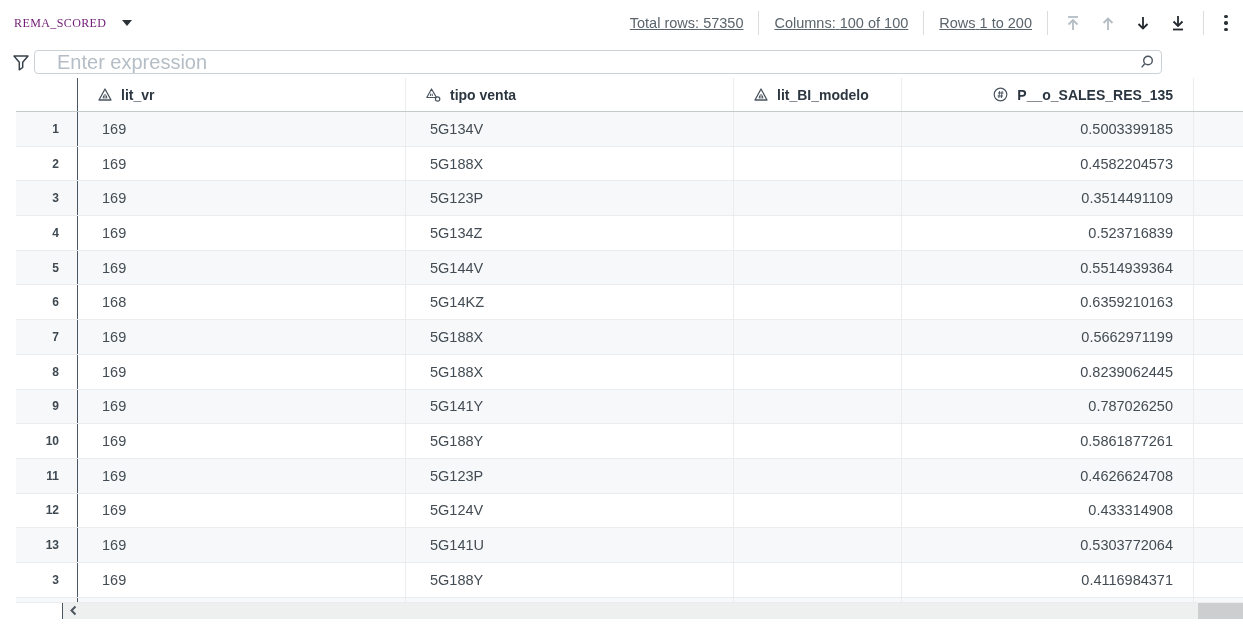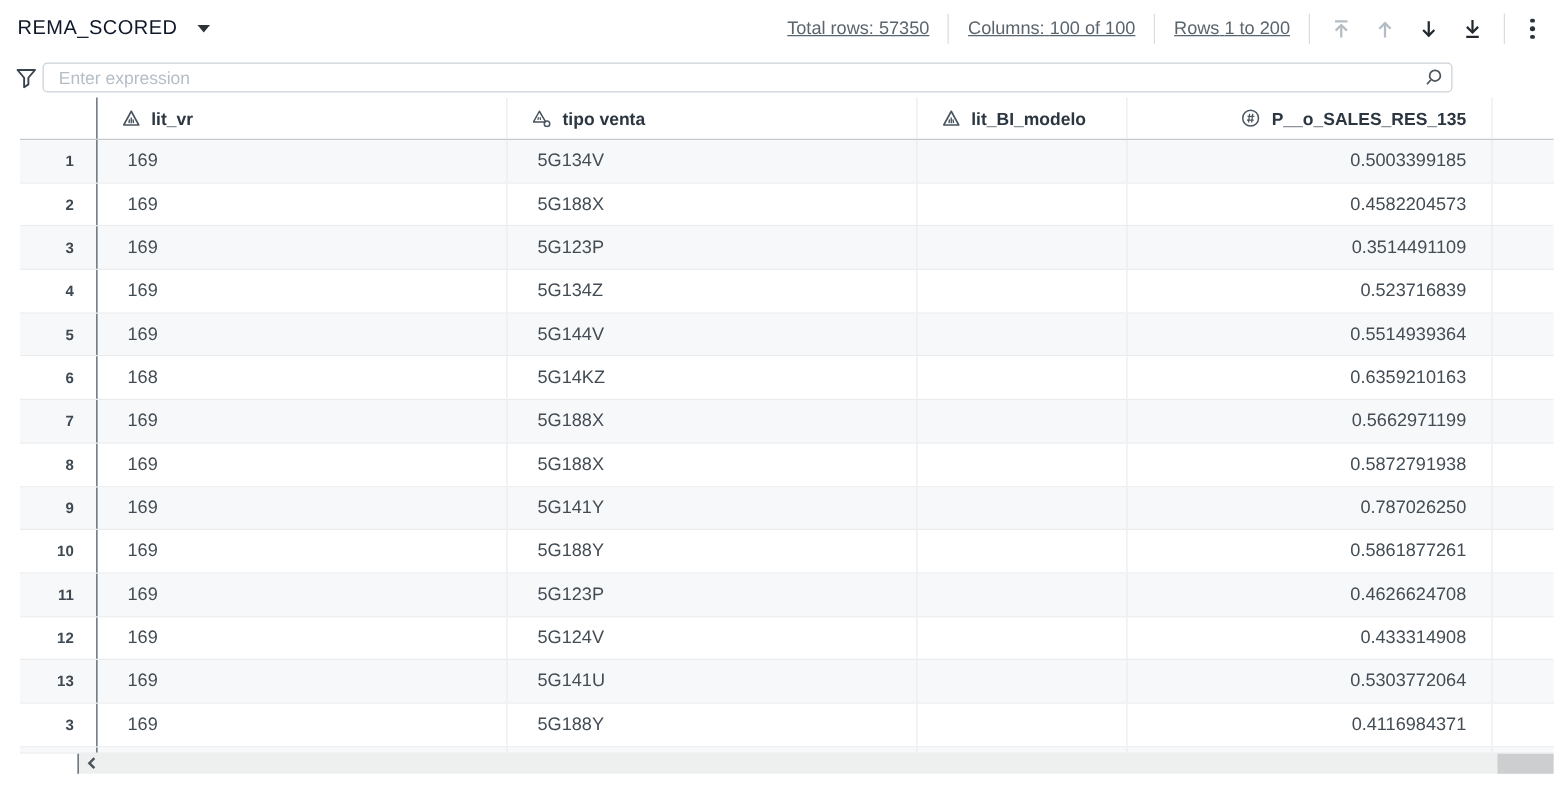--- a/index.html
+++ b/index.html
@@ -3,37 +3,37 @@
 <meta charset="utf-8">
 <style>
   * { margin:0; padding:0; box-sizing:border-box; }
   html,body { width:1243px; height:631px; background:#fff; overflow:hidden;
               font-family:"Liberation Sans","DejaVu Sans",sans-serif; }
 
   
   .topbar { height:46px; display:flex; align-items:center; justify-content:space-between;
             padding:0 10px 0 14px; background:#fff; }
   .dataset-picker { display:flex; align-items:center; gap:16px; cursor:pointer; }
-  .dataset-name { font-size:16px; color:#0f172a; letter-spacing:.4px; }
+  .dataset-name { font-size:12px; color:#701a75; letter-spacing:.4px;font-family:Liberation Serif, serif; }
   .caret-down { width:0; height:0; border-left:5px solid transparent; border-right:5px solid transparent;
                 border-top:6px solid #2b3338; display:inline-block; }
   .topbar-right { display:flex; align-items:center; gap:15px; }
   .stat { font-size:14.5px; color:#5a646c; white-space:nowrap;text-decoration:underline; }
   .vdiv { width:1px; height:24px; background:#d9dde0; }
   .icon-btn { width:20px; height:20px; display:flex; align-items:center; justify-content:center; cursor:pointer; }
   .icon-btn svg { display:block; }
   .kebab { display:flex; flex-direction:column; gap:3px; align-items:center; width:14px; cursor:pointer; }
   .kebab i { width:3.4px; height:3.4px; border-radius:50%; background:#2b3338; }
 
   
   .filter-row { height:32px; display:flex; align-items:center; padding-left:8px; }
   .funnel-wrap { width:26px; display:flex; justify-content:center; }
   .expr-input-wrap { position:relative; width:1128px; height:24px; }
   .expr-input { width:100%; height:100%; border:1px solid #ccd1d6; border-radius:4px;
-                font-size:14px; color:#3c454e; padding:0 30px 0 12px; outline:none;
+                font-size:20px; color:#3c454e; padding:0 30px 0 22px; outline:none;
                 font-family:"Liberation Sans","DejaVu Sans",sans-serif; }
   .expr-input::placeholder { color:#b5bec6; }
   .search-ico { position:absolute; right:7px; top:4px; }
 
   
   .grid { display:grid; grid-template-columns:62px 328px 328px 168px 292px 1fr; align-items:stretch;margin-left:16px; }
   .t-header { height:34px; border-bottom:1px solid #c5cacd; background:#fff; }
   .hcell { display:flex; align-items:center; gap:9px; padding-left:20px;
            font-size:14px; font-weight:bold; color:#2b3641; border-right:1px solid #eaecee;
            white-space:nowrap; overflow:hidden; cursor:pointer; }
@@ -239,21 +239,21 @@
     <div class="cell"></div>
     <div class="cell num">0.5662971199</div>
     <div class="cell cfill"></div>
   </div>
 
   <div class="grid t-row">
     <div class="cell gutter">8</div>
     <div class="cell">169</div>
     <div class="cell">5G188X</div>
     <div class="cell"></div>
-    <div class="cell num">0.5872791938</div>
+    <div class="cell num">0.8239062445</div>
     <div class="cell cfill"></div>
   </div>
 
   <div class="grid t-row odd">
     <div class="cell gutter">9</div>
     <div class="cell">169</div>
     <div class="cell">5G141Y</div>
     <div class="cell"></div>
     <div class="cell num">0.787026250</div>
     <div class="cell cfill"></div>

